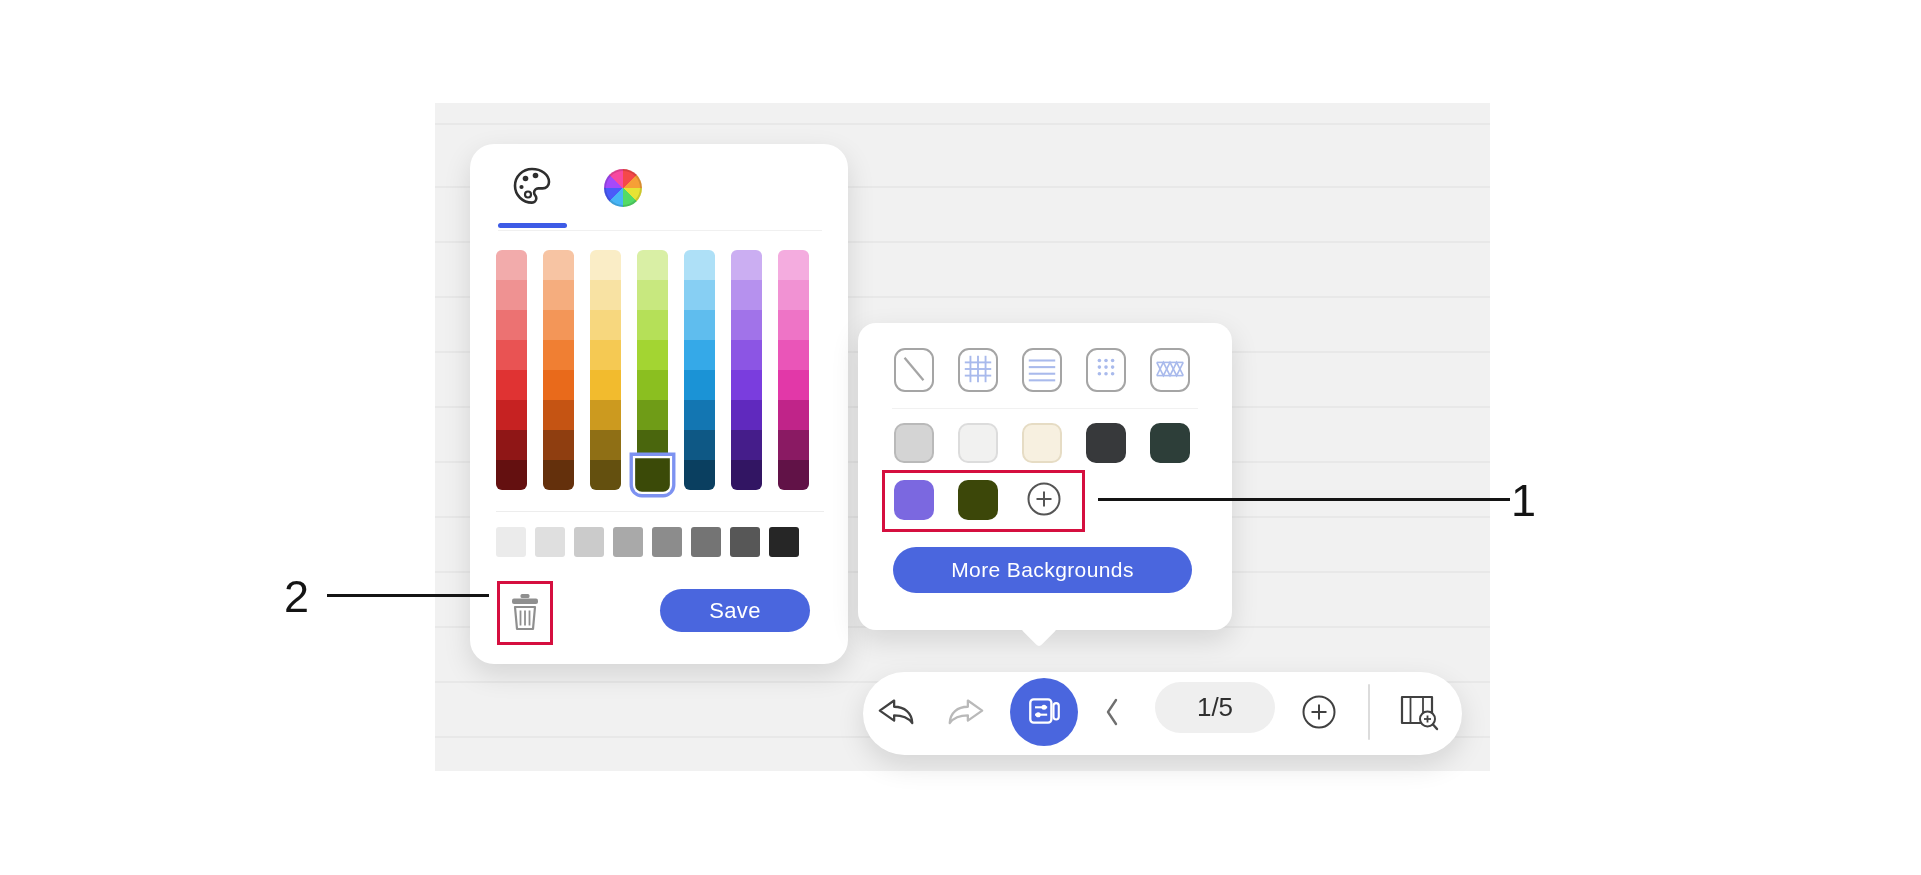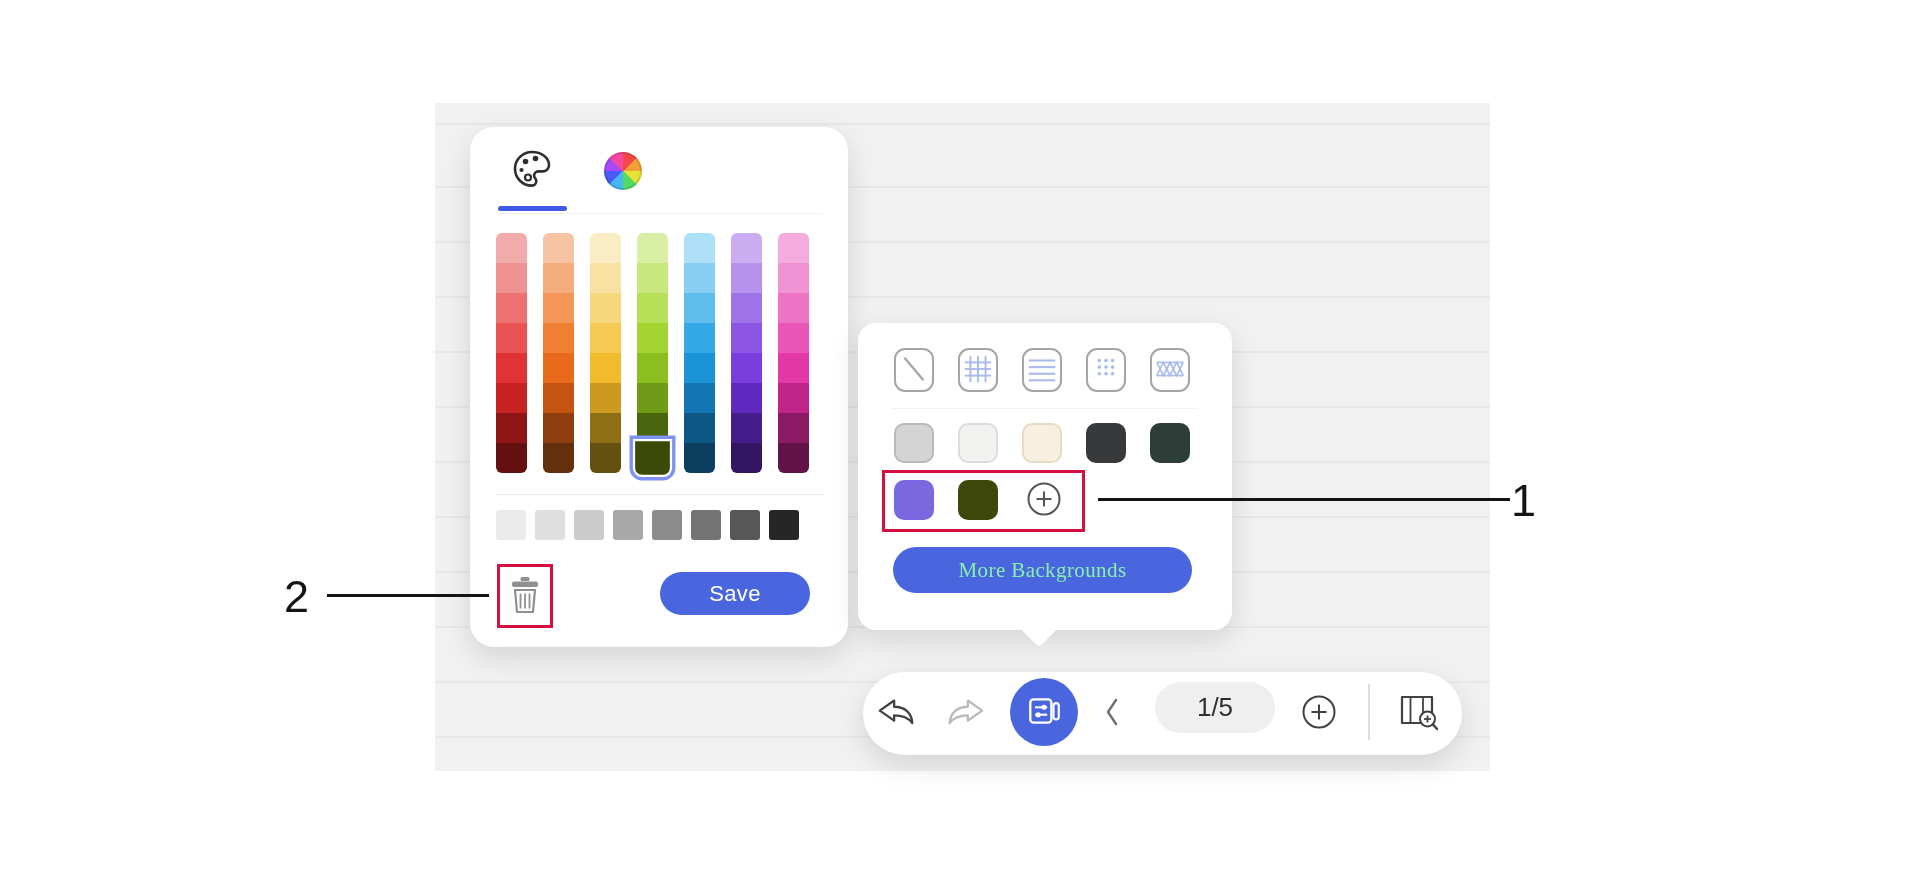--- a/index.html
+++ b/index.html
@@ -14,21 +14,21 @@
   .canvas{
     left:435px;top:103px;width:1055px;height:668px;background:#f1f1f1;
     background-image:repeating-linear-gradient(to bottom, transparent 0 53px, rgba(0,0,0,0.035) 53px 55px);
     background-position:0 30px;
   }
 
   
   .panel{background:#fff;box-shadow:0 10px 28px rgba(0,0,0,.12);}
 
   
-  .color-picker{left:470px;top:127px;width:378px;height:520px;border-radius:24px;}
+  .color-picker{left:470px;top:144px;width:378px;height:520px;border-radius:24px;}
   .tab{position:absolute;cursor:pointer;}
   .tab-palette{left:41px;top:20px;width:42px;height:46px;}
   .tab-wheel{left:134px;top:25px;width:38px;height:38px;}
   .wheel{
     width:38px;height:38px;border-radius:50%;
     background:conic-gradient(#ef4b4b 0 45deg,#f2a03c 45deg 90deg,#e6e23c 90deg 135deg,#58d96a 135deg 180deg,#4bb4f2 180deg 225deg,#4b5bf2 225deg 270deg,#a34bf2 270deg 315deg,#f24b9e 315deg 360deg);
     box-shadow:inset 0 0 0 2px rgba(0,0,0,.12);filter:saturate(1.05);
   }
   .tab-underline{position:absolute;left:28px;top:79px;width:69px;height:5px;border-radius:3px;}
   .tabs-separator{position:absolute;left:28px;top:86px;right:26px;height:1px;background:#f0f0f0;}
@@ -70,21 +70,21 @@
   .bg-divider{position:absolute;left:34px;right:34px;top:85px;height:1px;background:#f1f1f1;}
   .theme-row{position:absolute;left:36px;top:100px;display:flex;gap:24px;}
   .theme-swatch{width:40px;height:40px;border-radius:10px;cursor:pointer;box-sizing:border-box;}
   .custom-row{position:absolute;left:36px;top:157px;display:flex;gap:24px;align-items:center;}
   .add-bg-btn{background:none;border:none;padding:0;cursor:pointer;display:flex;margin-left:4px;}
   .annotation-box-1{
     position:absolute;left:24px;top:147px;width:203px;height:62px;border:3px solid #d50f3f;box-sizing:border-box;
   }
   .more-bg-btn{
     position:absolute;left:35px;top:224px;width:299px;height:46px;border:none;border-radius:23px;
-    color:#86efac;font-size:21px;letter-spacing:.4px;cursor:pointer;font-family:Liberation Serif, serif;
+    color:#ffffff;font-size:21px;letter-spacing:.4px;cursor:pointer;font-family:Liberation Sans, sans-serif;
   }
 
   
   .toolbar{
     left:863px;top:672px;width:599px;height:83px;border-radius:42px;
     display:flex;align-items:center;
   }
   .tool-btn{background:none;border:none;padding:0;cursor:pointer;display:flex;align-items:center;justify-content:center;}
   .btn-undo{position:absolute;left:12px;top:19px;width:44px;height:44px;}
   .btn-redo{position:absolute;left:80px;top:19px;width:44px;height:44px;}

